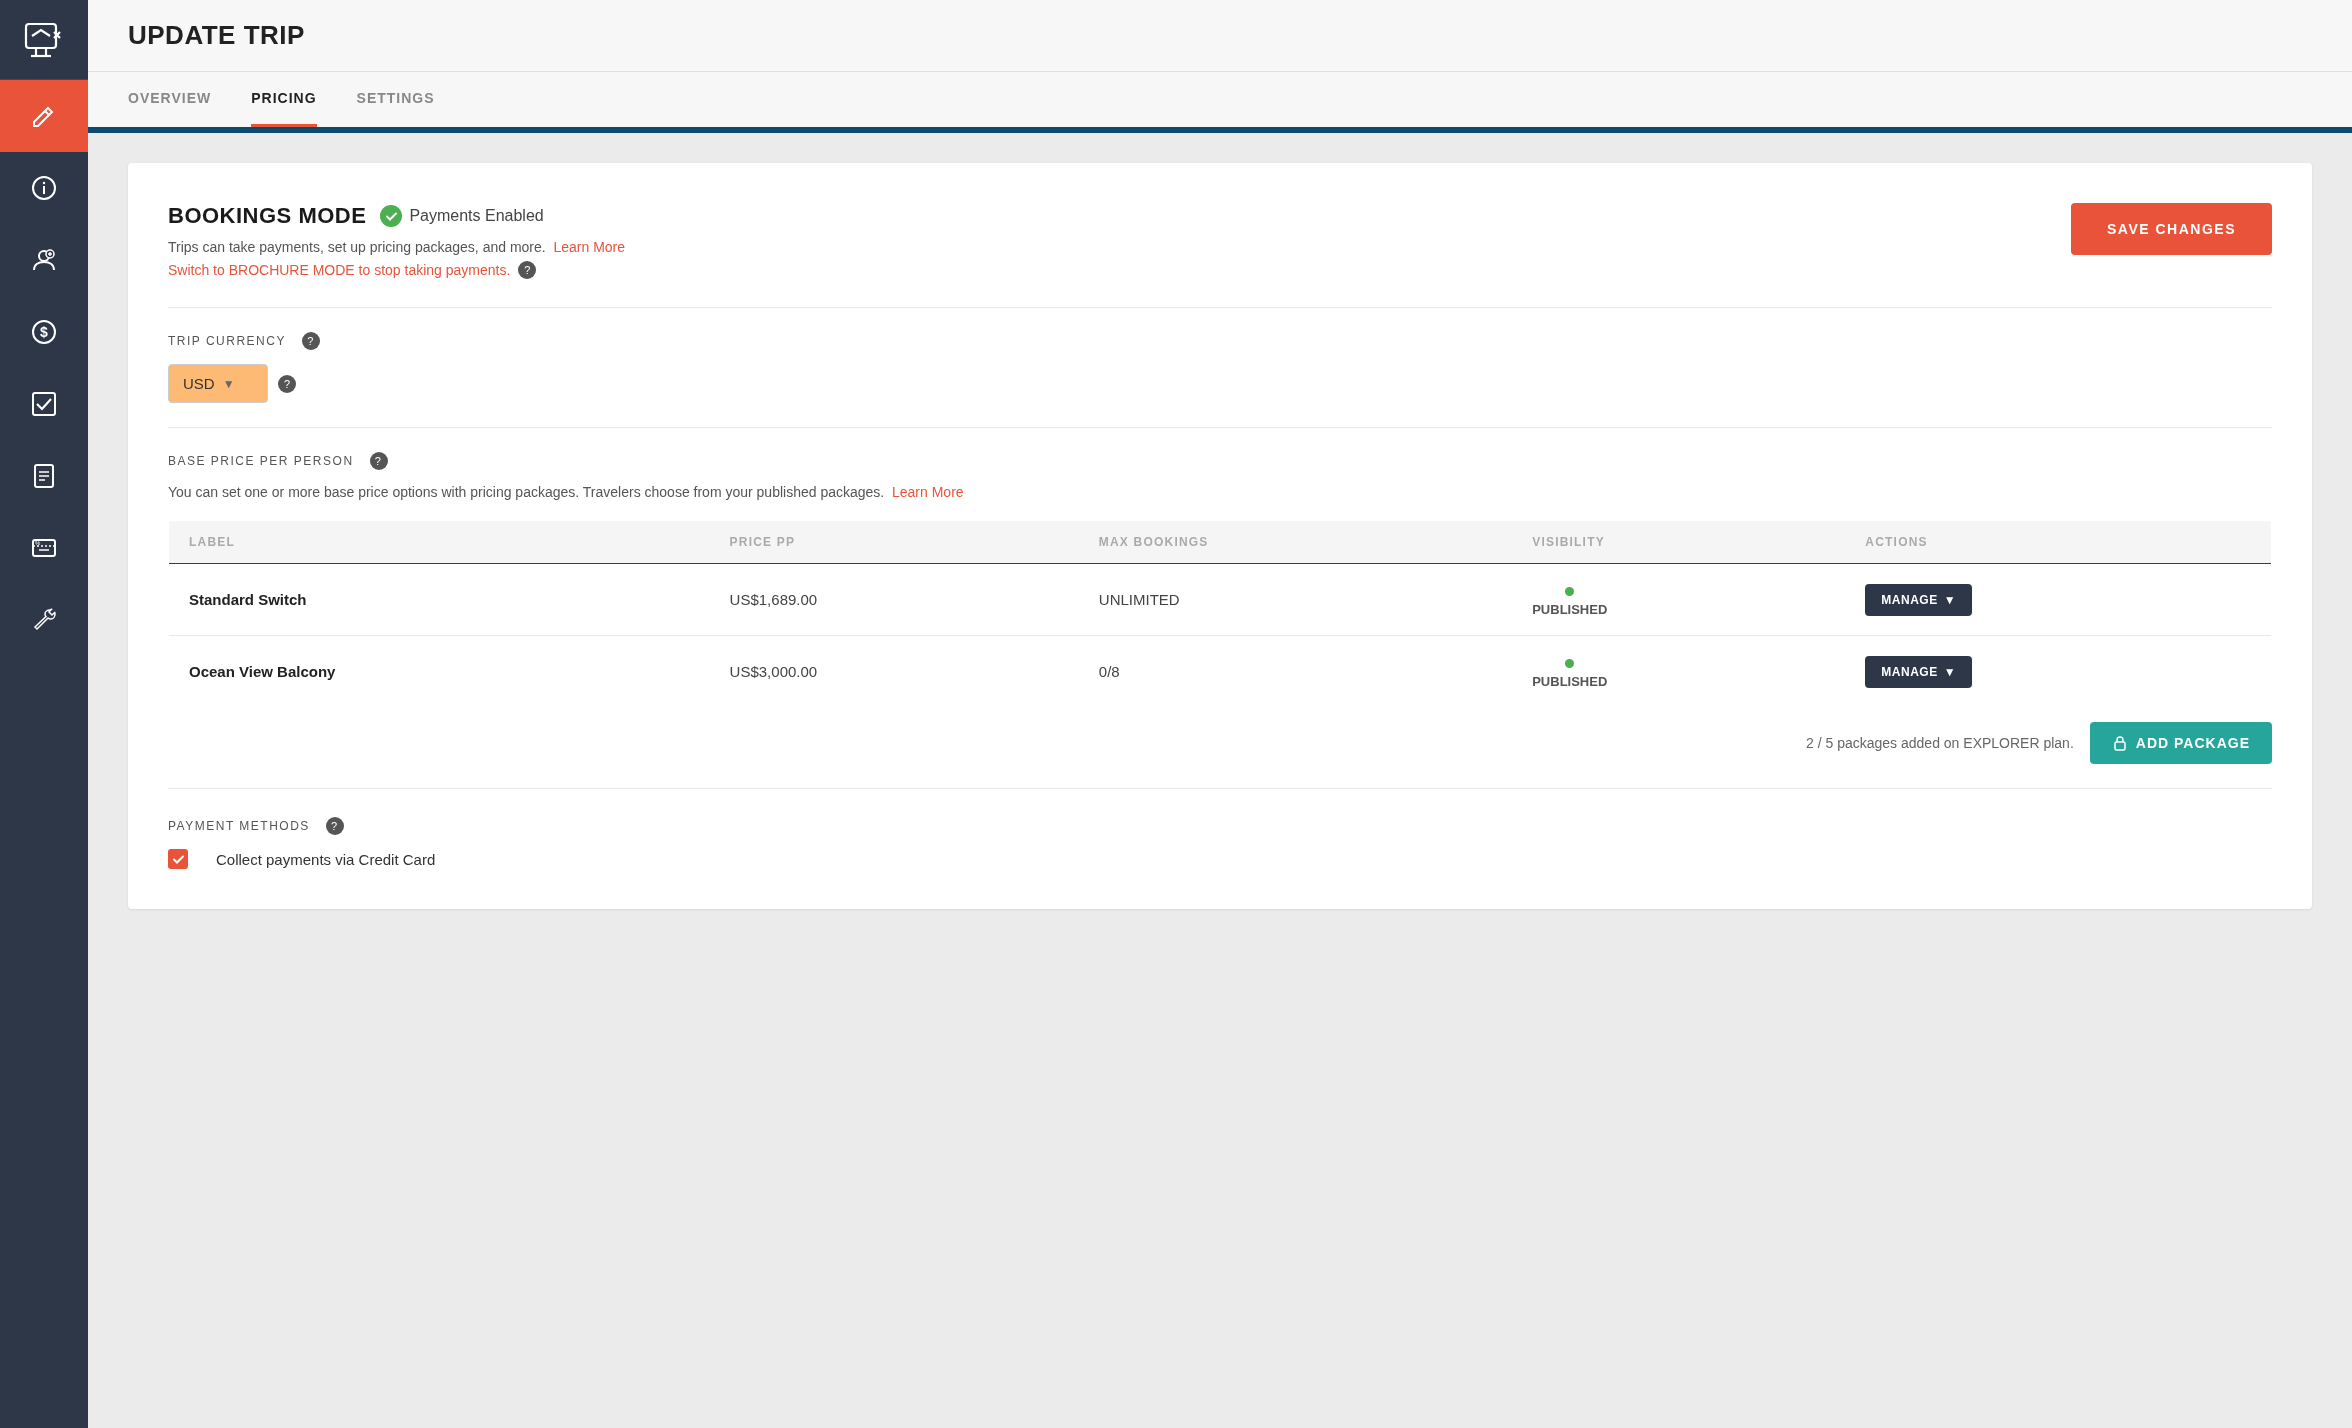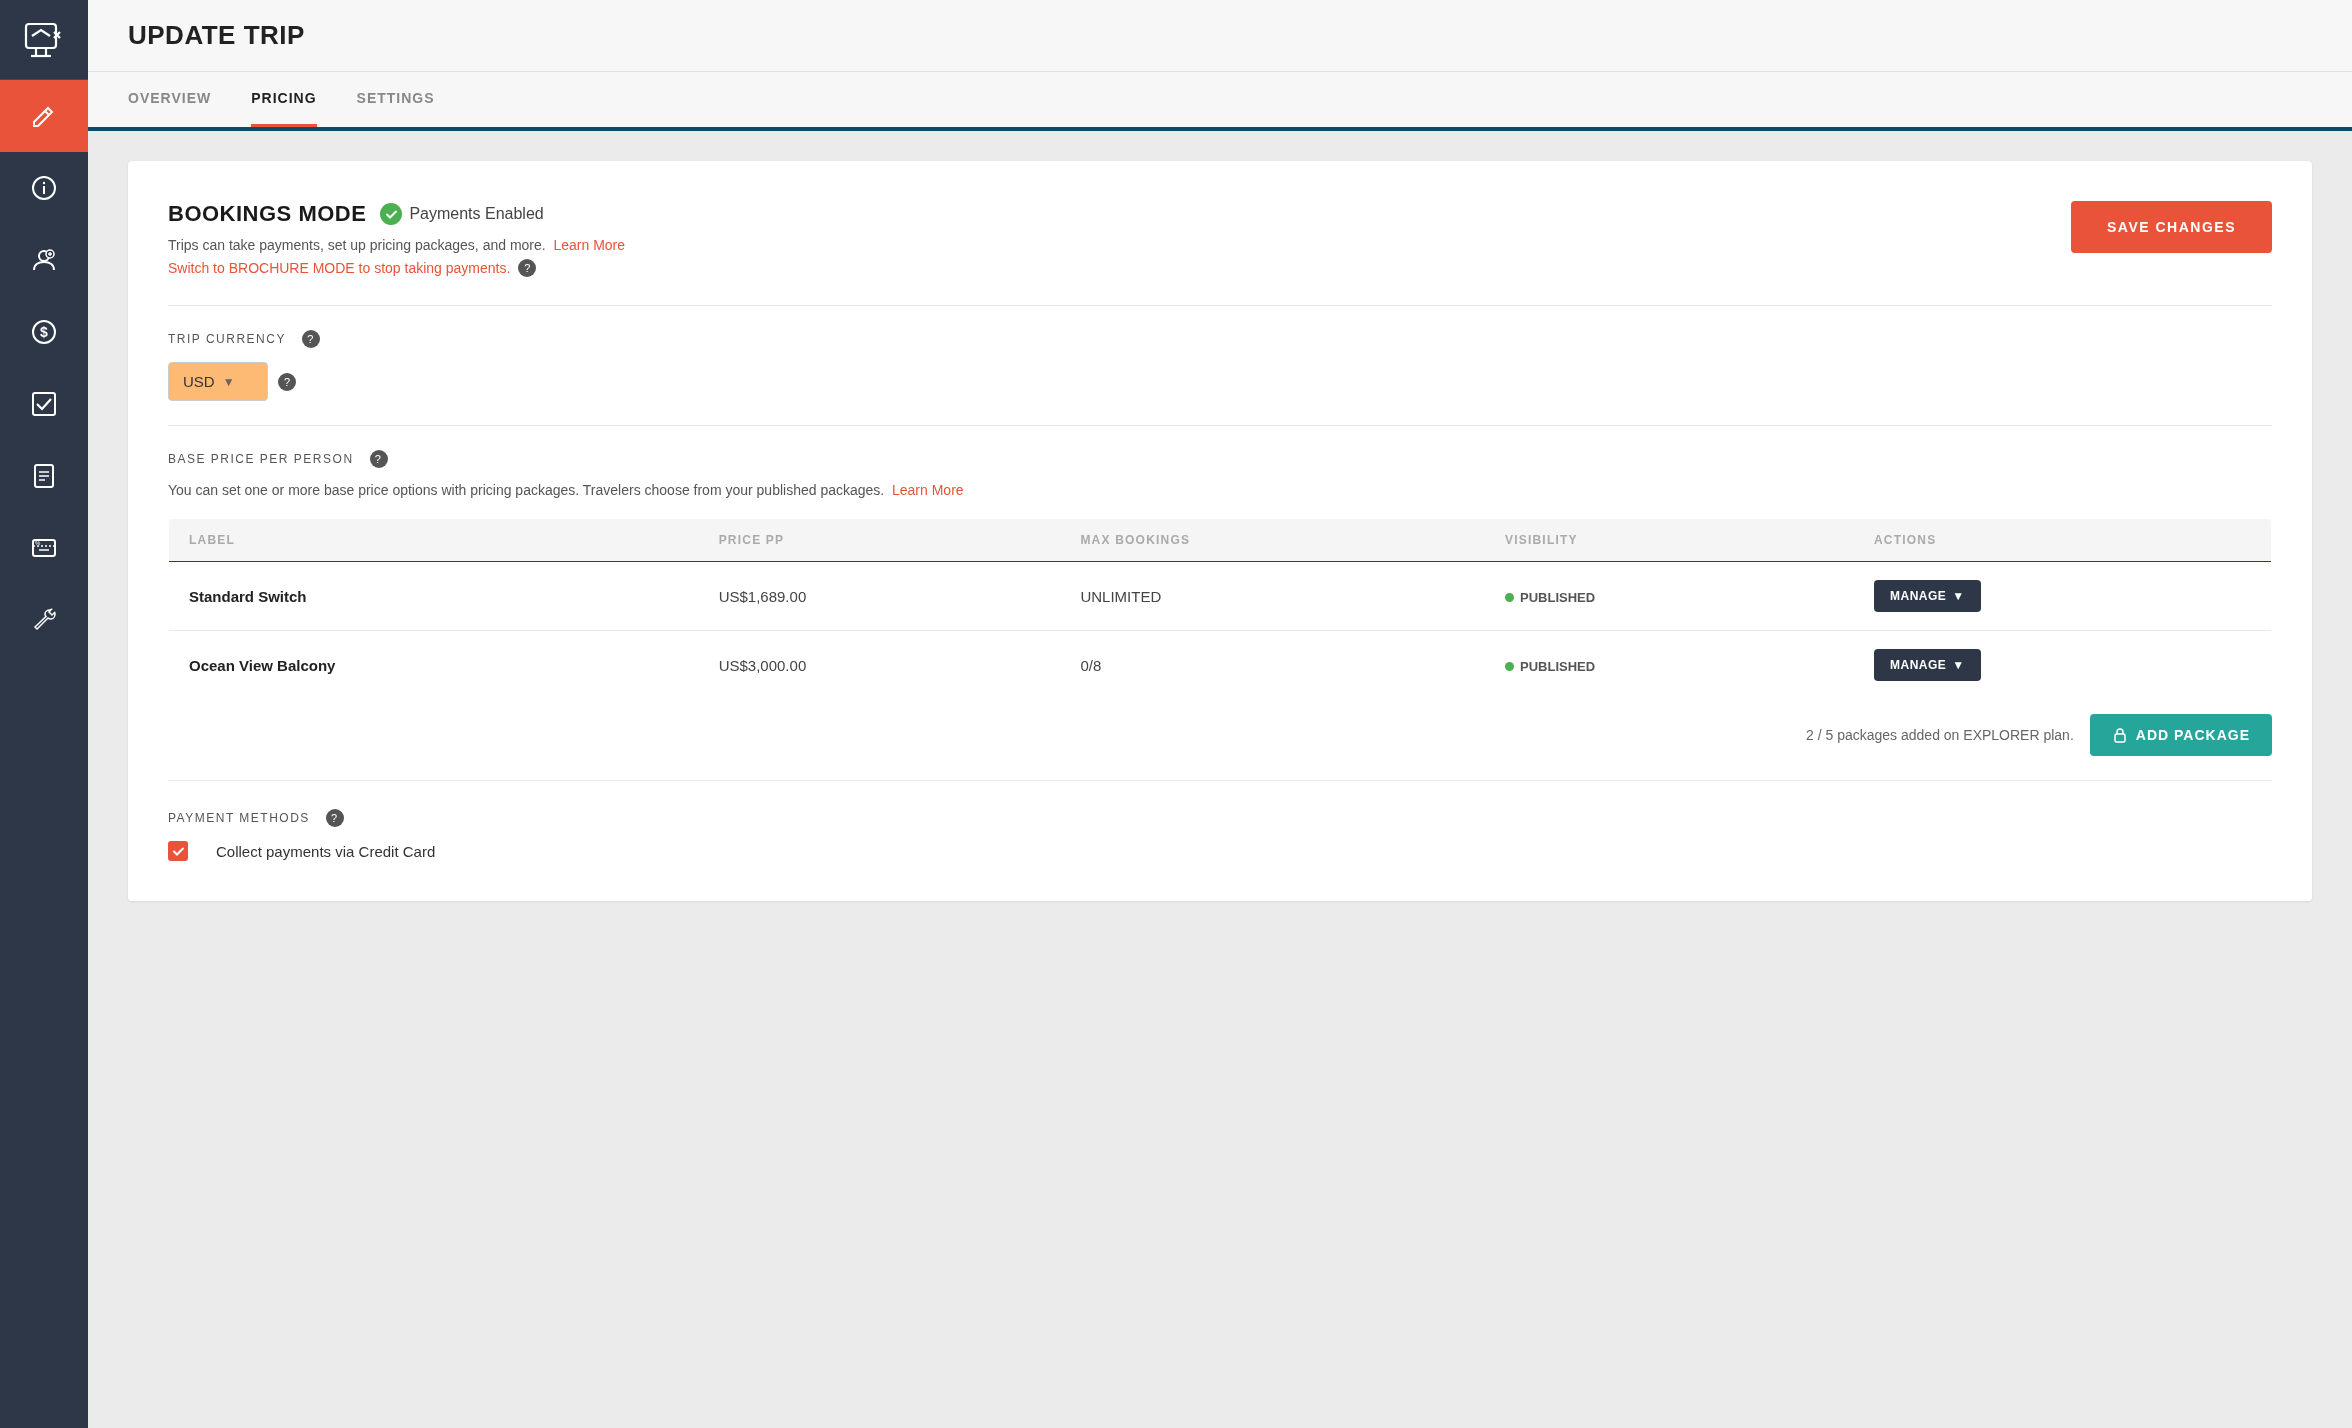--- a/index.html
+++ b/index.html
@@ -59,21 +59,21 @@
       color: #222;
       letter-spacing: 0.5px;
     }
 
     
     .tabs {
       background: #f7f7f7;
       padding: 0 40px;
       display: flex;
       gap: 40px;
-      border-bottom: 4px solid #0c4a6e;
+      border-bottom: 6px solid #0c4a6e;
     }
     .tab {
       padding: 18px 0;
       font-size: 14px;
       font-weight: 600;
       letter-spacing: 1px;
       color: #888;
       cursor: pointer;
       border-bottom: 3px solid transparent;
       text-transform: uppercase;
@@ -259,20 +259,21 @@
     }
     .pricing-table tr:last-child td { border-bottom: none; }
     .pricing-table td:first-child { font-weight: 700; color: #222; }
     .published-badge {
       display: inline-flex;
       align-items: center;
       gap: 6px;
       font-size: 13px;
       color: #555;
       font-weight: 600;
+      flex-direction: column;
     }
     .published-dot {
       width: 9px;
       height: 9px;
       border-radius: 50%;
       background: #4caf50;
       display: inline-block;
     }
     .manage-btn {
       background: #2d3748;

